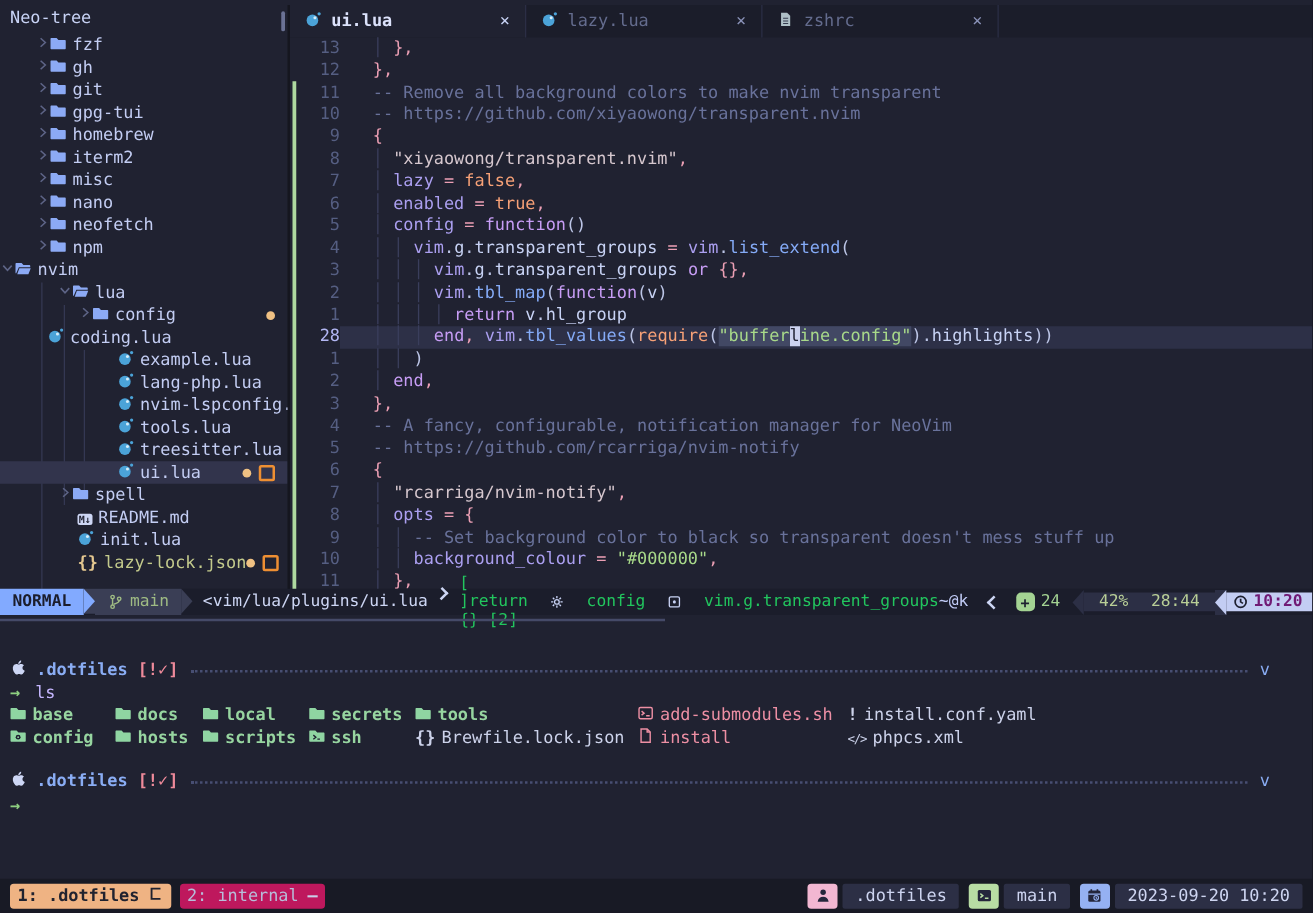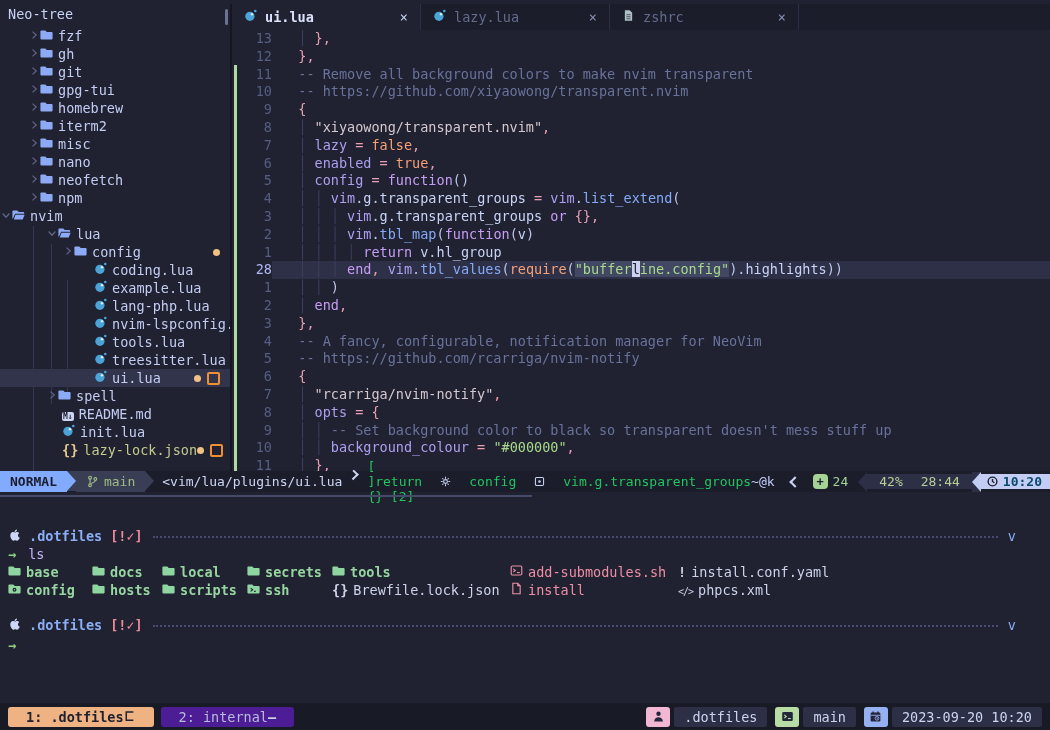--- a/index.html
+++ b/index.html
@@ -53,21 +53,21 @@
   .chevron{display:inline-block;width:6px;height:6px;border-top:2.5px solid #cdd6f4;border-right:2.5px solid #cdd6f4;}
   .chevron.r{transform:rotate(45deg);margin:0 10px 0 8px;}
   .chevron.l{transform:rotate(-135deg);margin:0 6px;}
   .sl-crumbs{display:flex;align-items:center;gap:17px;color:#22c55e;}
   .sl-right{margin-left:auto;display:flex;align-items:center;}
   .sl-reg{color:#c0caf5;margin-right:10px;}
   .plusbadge{width:15px;height:15px;border-radius:4px;background:#a4d393;color:#1e2030;font-weight:bold;
     display:flex;align-items:center;justify-content:center;font-size:12px;margin:0 5px 0 8px;}
   .sl-added{color:#a4d393;margin-right:10px;}
   .sl-pos{background:#2c2f45;display:flex;align-items:center;gap:18px;padding:0 12px;color:#b9cf97;}
-  .sl-clock{background:#c3cdf3;color:#0c4a6e;font-weight:bold;display:flex;align-items:center;gap:4px;padding:0 8px 0 5px;}
+  .sl-clock{background:#c3cdf3;color:#701a75;font-weight:bold;display:flex;align-items:center;gap:4px;padding:0 8px 0 5px;}
   .pane-border{position:absolute;left:0;top:495px;width:532px;height:2px;background:#454a68;}
   
   .term{position:absolute;left:0;top:497px;width:1050px;height:206px;}
   .t-line{position:absolute;left:8px;right:8px;height:18px;display:flex;align-items:center;white-space:nowrap;}
   .p-dir{color:#8aadf4;font-weight:bold;margin-left:7px;}
   .p-git{color:#ee8a9a;font-weight:bold;margin-left:8px;}
   .p-dots{flex:1;border-top:2px dotted #474e72;margin:0 10px 0 10px;height:0;position:relative;top:1px;}
   .p-tail{color:#8aadf4;margin-right:26px;}
   .p-arrow{color:#8ed081;font-weight:bold;}
   .t-cmd{margin-left:12px;color:#c4b5fd;}
@@ -75,23 +75,23 @@
     grid-template-columns:84px 70px 85px 85px 178px 168px auto;grid-auto-rows:18px;}
   .ls-cell{display:flex;align-items:center;gap:5px;overflow:hidden;}
   .ls-dir{color:#97d5a0;font-weight:bold;}
   .ls-pink{color:#ed8fa4;}
   .ls-plain{color:#ccd2ea;}
   .exic{color:#ccd2ea;font-weight:bold;width:13px;text-align:center;flex:none;}
   .xmlic{color:#ccd2ea;font-size:10px;flex:none;letter-spacing:-1px;}
   .bric{color:#ccd2ea;font-weight:bold;flex:none;}
   
   .tmux{position:absolute;left:0;top:703px;width:1050px;height:27px;background:#181a25;display:flex;align-items:center;padding:0 8px;box-sizing:border-box;}
-  .tw{height:20px;display:flex;align-items:center;border-radius:3px;padding:0 18px;margin-right:7px;}
+  .tw{height:20px;display:flex;align-items:center;gap:7px;border-radius:3px;padding:0 6px;margin-right:7px;}
   .tw.active{background:#efb383;color:#20222f;font-weight:bold;}
-  .tw.inactive{background:#4c1d95;color:#b7bdda;}
+  .tw.inactive{background:#be185d;color:#b7bdda;}
   .tw .dashic{color:#c9cee8;font-weight:bold;}
   .tmux-right{margin-left:auto;display:flex;align-items:center;}
   .tbadge{width:24px;height:20px;border-radius:3px;display:flex;align-items:center;justify-content:center;flex:none;}
   .tseg{background:#2c2f45;height:20px;display:flex;align-items:center;padding:0 10px;color:#cdd4f0;border-radius:2px;margin:0 8px 0 4px;}
   .tseg.last{margin-right:0;}
 </style>
 </head>
 <body>
 
 <div class="screen">
@@ -219,21 +219,21 @@
                 <path d="M6 3.5L11 8l-5 4.5" fill="none" stroke="#5d6486" stroke-width="1.7"></path>
               </svg></span>
             <span><svg class="ic" viewBox="0 0 16 16">
                 <path fill="#8caaf5" d="M1.5 3h5l1.8 2h6.2c.6 0 1 .4 1 1v7c0 .6-.4 1-1 1h-13c-.6 0-1-.4-1-1V4c0-.6.4-1 1-1z"></path>
               </svg></span>
             <span class="nt-label">config</span>
             <span class="nt-badges">
               <span class="nt-dot"></span>
             </span>
           </div>
-          <div class="nt-row" style="padding-left: 94px;">
+          <div class="nt-row" style="padding-left: 38px;">
             <span><svg class="ic" viewBox="0 0 16 16">
                 <circle cx="7.3" cy="9" r="5.7" fill="#4ba3d8"></circle>
                 <circle cx="9.8" cy="6.4" r="1.5" fill="#d6ecf8"></circle>
                 <circle cx="13.9" cy="2.5" r="1.6" fill="#4ba3d8"></circle>
               </svg></span>
             <span class="nt-label">coding.lua</span>
           </div>
           <div class="nt-row" style="padding-left: 94px;">
             <span><svg class="ic" viewBox="0 0 16 16">
                 <circle cx="7.3" cy="9" r="5.7" fill="#4ba3d8"></circle>

